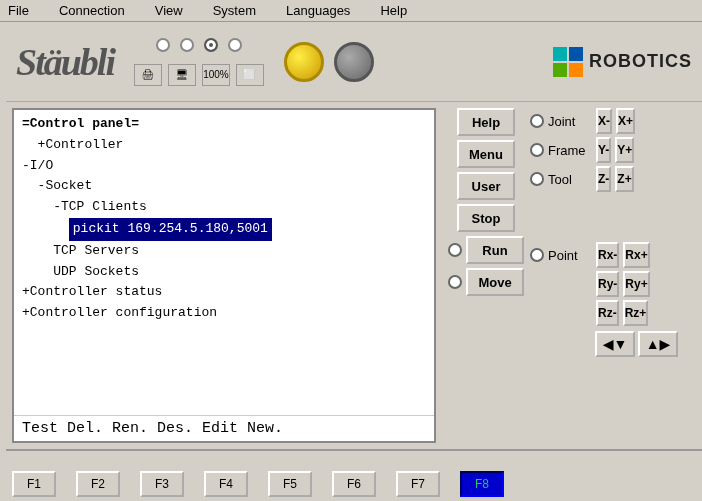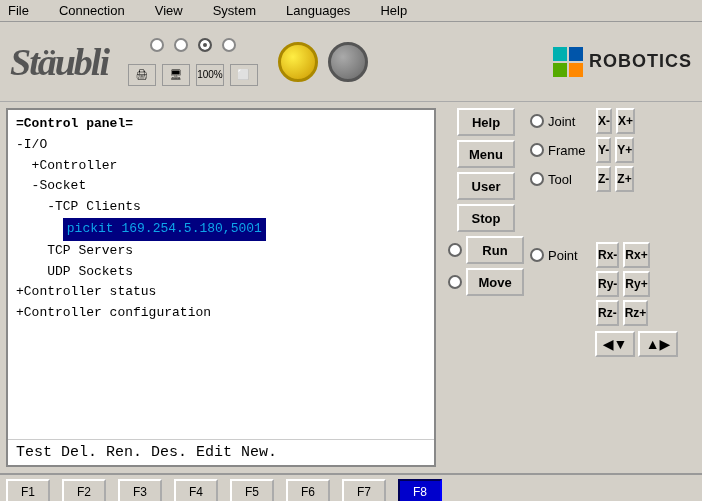--- a/index.html
+++ b/index.html
@@ -26,20 +26,21 @@
       font-size: 13px;
       cursor: pointer;
       padding: 0 4px;
     }
 
     
     #main {
       display: flex;
       flex-direction: column;
       height: calc(501px - 22px);
+      padding-left: 6px;
     }
 
     
     #header {
       display: flex;
       align-items: center;
       background: #d4d0c8;
       padding: 6px 10px;
       height: 80px;
       border-bottom: 1px solid #aaa;
@@ -169,21 +170,21 @@
       font-size: 13px;
     }
     #panel-content {
       flex: 1;
       padding: 4px 8px;
       overflow-y: auto;
     }
     .tree-line { line-height: 1.6; white-space: nowrap; }
     .selected-item {
       background: #000080;
-      color: #0ea5e9;
+      color: #ffffff;
       padding: 1px 4px;
       display: inline-block;
     }
     #panel-footer {
       border-top: 1px solid #ccc;
       padding: 4px 8px;
       text-align: left;
       font-family: 'Courier New', monospace;
       font-size: 15px;
     }
@@ -252,37 +253,37 @@
       font-weight: bold;
       cursor: pointer;
       display: flex; align-items: center; justify-content: center;
     }
 
     
     #bottom-bar {
       background: #d4d0c8;
       border-top: 2px solid #999;
       display: flex;
-      align-items: flex-start;
+      align-items: flex-end;
       padding: 4px 6px;
-      gap: 12px;
-      height: 28px;
+      gap: 20px;
+      height: 52px;
     }
     .f-btn {
       width: 44px;
       height: 26px;
       background: #d4d0c8;
       border: 2px outset #fff;
       font-size: 12px;
       cursor: pointer;
       display: flex; align-items: center; justify-content: center;
     }
     .f-btn.selected {
       background: #0000cc;
-      color: #ffffff;
+      color: #22c55e;
       border: 2px inset #0000aa;
     }
 
     
     .slope-btn {
       width: 40px; height: 26px;
       background: #d4d0c8;
       border: 2px outset #fff;
       cursor: pointer;
       display: flex; align-items: center; justify-content: center;
@@ -340,22 +341,22 @@
       </div>
       <div id="brand-text">ROBOTICS</div>
     </div>
   </div>
 
   <div id="body">
 
     <div id="left-panel">
       <div id="panel-content">
         <div class="tree-line"><b>=Control panel=</b></div>
+        <div class="tree-line">&nbsp;&nbsp;+Controller</div>
         <div class="tree-line">-I/O</div>
-        <div class="tree-line">&nbsp;&nbsp;+Controller</div>
         <div class="tree-line">&nbsp;&nbsp;-Socket</div>
         <div class="tree-line">&nbsp;&nbsp;&nbsp;&nbsp;-TCP Clients</div>
         <div class="tree-line">
           &nbsp;&nbsp;&nbsp;&nbsp;&nbsp;&nbsp;<span class="selected-item">pickit 169.254.5.180,5001</span>
         </div>
         <div class="tree-line">&nbsp;&nbsp;&nbsp;&nbsp;TCP Servers</div>
         <div class="tree-line">&nbsp;&nbsp;&nbsp;&nbsp;UDP Sockets</div>
         <div class="tree-line">+Controller status</div>
         <div class="tree-line">+Controller configuration</div>
       </div>

